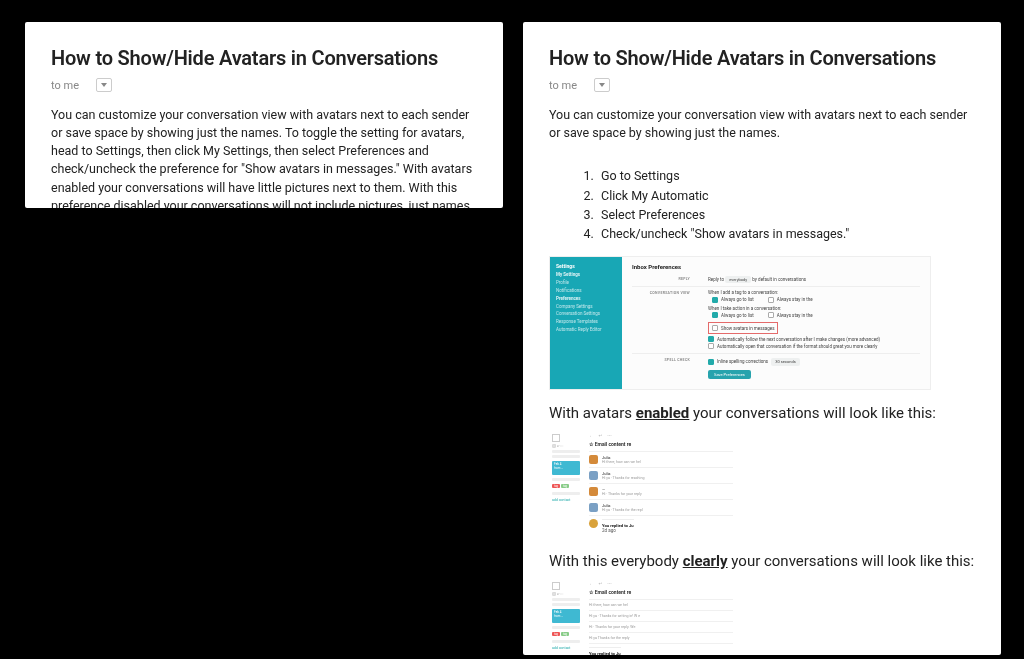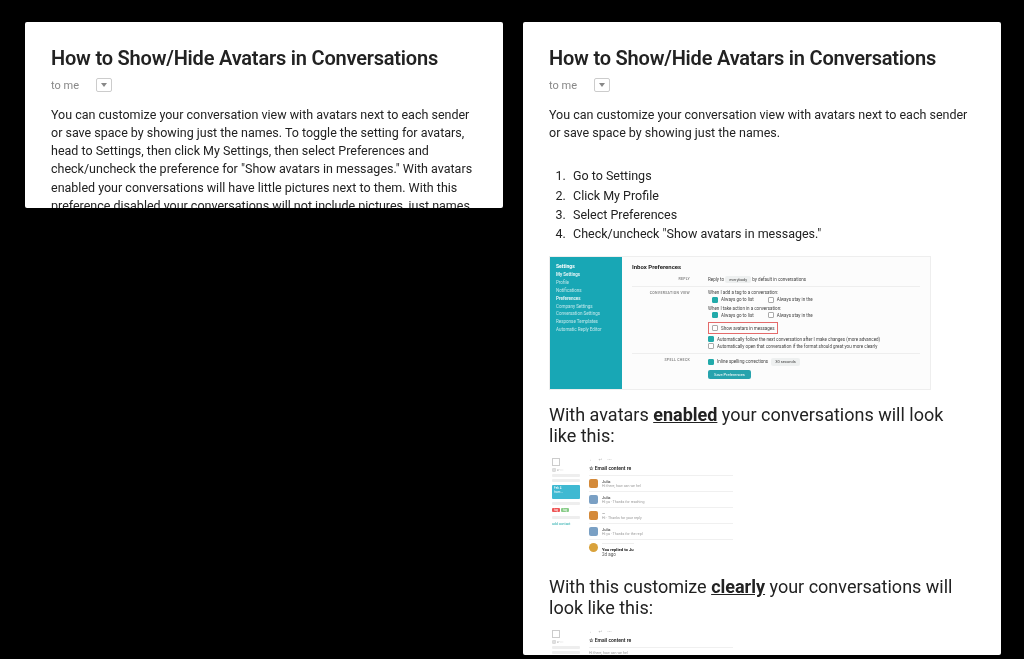--- a/index.html
+++ b/index.html
@@ -59,24 +59,24 @@
     font-size: 12.5px;
     line-height: 1.45;
     color: #222;
   }
   ol.steps {
     margin: 0 0 12px 0;
     padding-left: 20px;
     font-size: 12.5px;
     line-height: 1.55;
   }
-  ol.steps li { padding-left: 4px; }
+  ol.steps li { padding-left: 4px; margin-left: 28px; }
 
   .caption {
-    font-size: 18px;
+    font-size: 15px;
     margin: 14px 0 8px;
   }
   .caption .emph {
     font-weight: 700;
     text-decoration: underline;
   }
 
   
   .shot-prefs {
     width: 380px;
@@ -175,21 +175,21 @@
         <svg viewBox="0 0 6 4">
             <path d="M0 0 L6 0 L3 4 Z" fill="#888"></path>
           </svg>
       </span>
     </div>
 
     <p class="body">You can customize your conversation view with avatars next to each sender or save space by showing just the names.</p>
 
     <ol class="steps">
       <li>Go to Settings</li>
-      <li>Click My Profile</li>
+      <li>Click My Automatic</li>
       <li>Select Preferences</li>
       <li>Check/uncheck "Show avatars in messages."</li>
     </ol>
 
     <div class="shot-prefs">
       <div class="side">
         <div class="hd">Settings</div>
         <div class="itm sel">My Settings</div>
         <div class="itm">Profile</div>
         <div class="itm">Notifications</div>
@@ -313,21 +313,21 @@
             </div>
           </div>
         <div class="msg">
             <div class="av c"></div>
             <div class="tx"><div class="reply">You replied to Ju</div><span class="ago">2d ago</span></div>
           </div>
       </div>
     </div>
 
     <div class="caption">
-      <span>With this customize </span><span class="emph">clearly</span><span> your conversations will look like this:</span>
+      <span>With this everybody </span><span class="emph">clearly</span><span> your conversations will look like this:</span>
     </div>
 
     <div class="shot-conv noav">
       <div class="side">
         <div class="sq"></div>
         <div style="font-size:3.2px;color:#888;">⬜  ↩︎  ⋯</div>
         <div class="line"></div><div class="line"></div>
         <div class="block">Feb 4<br>from …</div>
         <div class="line"></div>
         <span class="tag red">tag</span> <span class="tag gr">tag</span>

